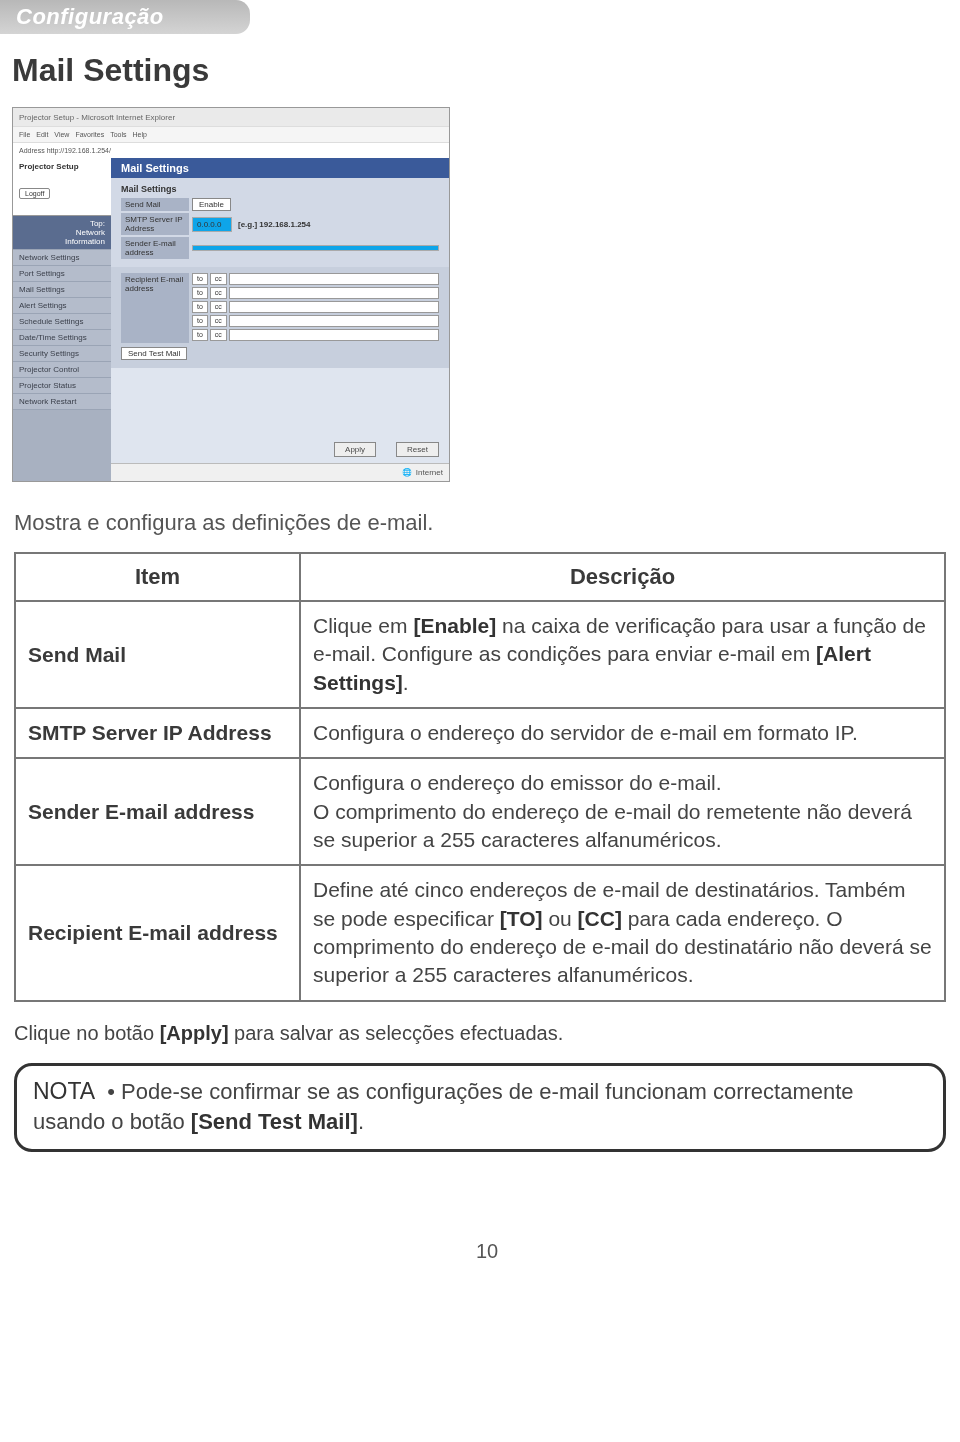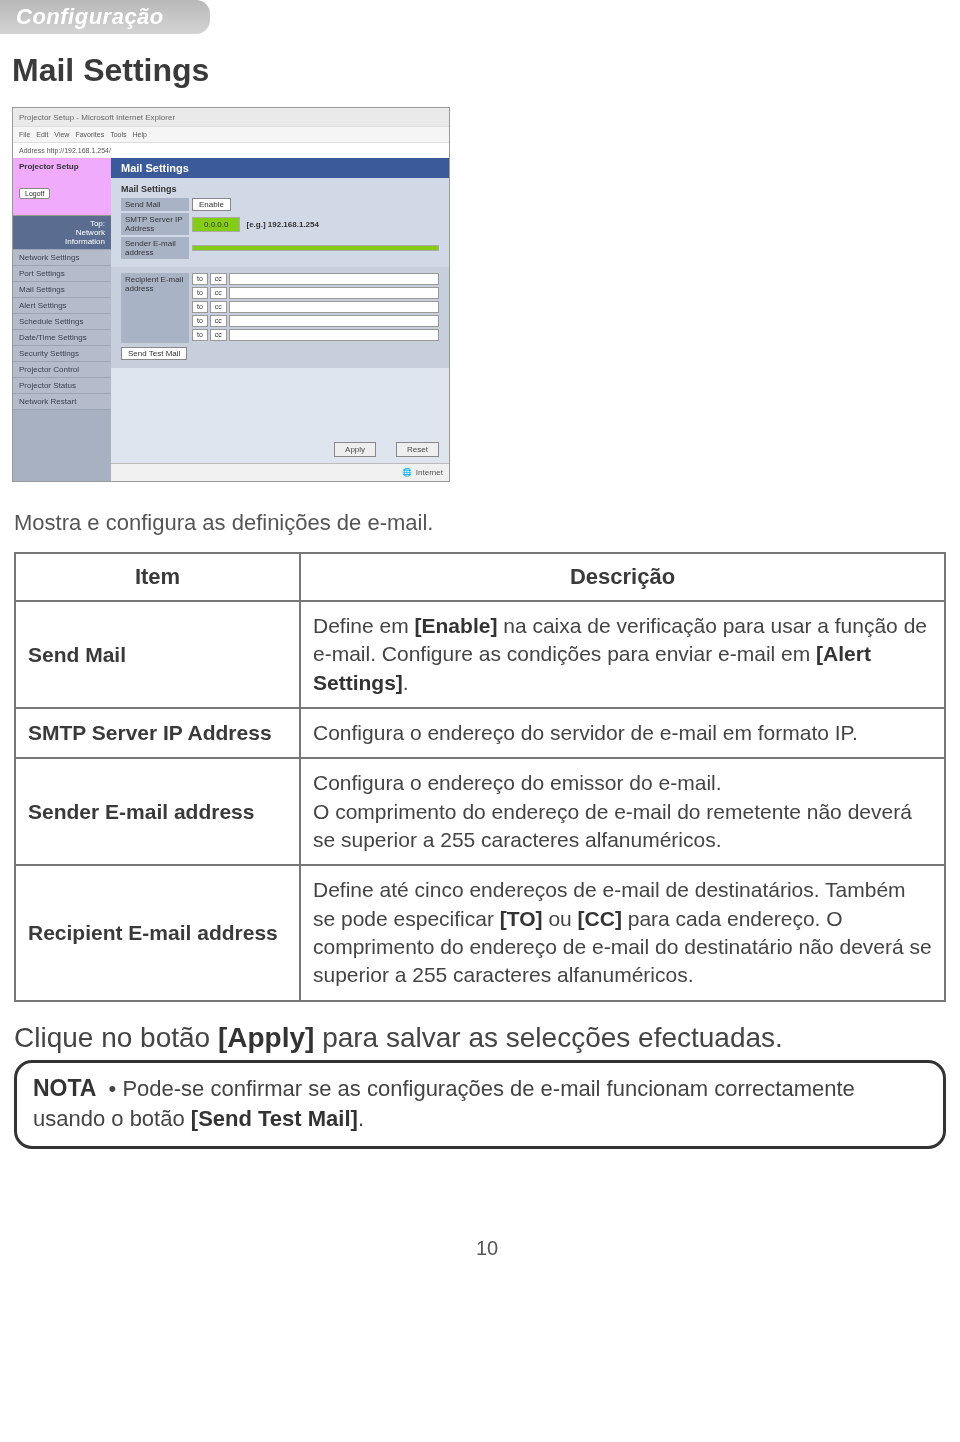--- a/index.html
+++ b/index.html
@@ -13,21 +13,21 @@
   .section-header {
     background: linear-gradient(to bottom, #b8b8b8, #d4d4d4);
     color: #fff;
     font-weight: bold;
     font-style: italic;
     font-size: 22px;
     padding: 4px 16px;
     border-radius: 0 14px 14px 0;
     display: inline-block;
     margin-bottom: 12px;
-    width: 210px;
+    width: 250px;
     letter-spacing: 0.5px;
   }
   .page-title {
     font-size: 32px;
     font-weight: bold;
     color: #3a3a3a;
     padding: 6px 12px 18px 12px;
   }
   .screenshot-placeholder {
     margin: 0 0 18px 12px;
@@ -36,36 +36,36 @@
     border: 1px solid #999;
     background: #d8dde6;
     position: relative;
   }
   .sp-top { height: 50px; background: #f0f0f0; border-bottom: 1px solid #bbb; }
   .sp-browser-bar { height: 18px; background: #eaeaea; display: flex; align-items: center; padding-left: 6px; font-size: 8px; color: #666; }
   .sp-toolbar { height: 16px; background: #f5f5f5; border-top: 1px solid #ddd; display:flex; align-items:center; padding-left:6px; font-size:7px; color:#555; gap:6px; }
   .sp-addr { height: 16px; background: #fff; border-top: 1px solid #ddd; font-size:7px; color:#555; padding-left:6px; display:flex; align-items:center; }
   .sp-body { display: flex; height: calc(100% - 50px); }
   .sp-sidebar { width: 98px; background: #a8b1c1; }
-  .sp-side-top { height: 58px; background: #f0abfc; border-bottom:1px solid #999; position:relative; }
+  .sp-side-top { height: 58px; background: #ffffff; border-bottom:1px solid #999; position:relative; }
   .sp-logoff { position:absolute; left:6px; top:30px; padding:1px 5px; background:#fff; border:1px solid #888; font-size:7px; color:#333; border-radius:2px; }
   .sp-side-top-text { font-size:8px; color:#333; font-weight:bold; padding:4px 6px; line-height:1.2; }
   .sp-side-list { padding: 0; }
   .sp-side-item {
     font-size: 8px; color: #3a3f4a; padding: 3px 6px;
     border-bottom: 1px solid #9aa4b5;
     background: #b4bccb;
   }
   .sp-main { flex: 1; background: #dfe5ef; position:relative; }
   .sp-main-header { background: #3a5a9a; color: #fff; font-weight: bold; font-size: 11px; padding: 4px 10px; }
   .sp-main-sub { background: #d2d9e6; padding: 6px 10px; }
   .sp-main-sub-title { font-size: 9px; font-weight: bold; color: #333; margin-bottom: 4px; }
   .sp-row { display: flex; align-items:center; font-size: 8px; color: #333; margin-bottom: 2px; }
   .sp-label { width: 68px; background:#a9b3c6; padding:2px 4px; margin-right:3px; }
-  .sp-val { background:#84cc16; padding:2px 11px; min-width:40px; border:1px solid #aaa; }
+  .sp-val { background:#0ea5e9; padding:2px 4px; min-width:40px; border:1px solid #aaa; }
   .sp-enable-btn { background:#ffffff; border:1px solid #888; padding:1px 6px; font-size:8px; color:#333; }
   .sp-fields { background:#c7cfdd; padding:6px 10px; }
   .sp-tocc { display:flex; gap:2px; margin-bottom:2px; }
   .sp-tocc-btn { font-size:7px; background:#fff; border:1px solid #999; padding:1px 4px; }
   .sp-tocc-input { flex:1; background:#fff; border:1px solid #999; height:12px; }
   .sp-bottom-btns { position:absolute; right:10px; bottom:24px; display:flex; gap:20px; }
   .sp-bottom-btn { font-size:8px; background:#eee; border:1px solid #888; padding:2px 10px; }
   .sp-footer { position:absolute; bottom:0; left:0; right:0; height:18px; background:#f0f0f0; border-top:1px solid #bbb; display:flex; justify-content:flex-end; align-items:center; padding-right:6px; font-size:8px; color:#555; gap:4px; }
 
   .intro {
@@ -93,35 +93,35 @@
     font-size: 22px;
   }
   .settings-table td.item-col {
     font-weight: bold;
     width: 285px;
     color: #3a3a3a;
     vertical-align: middle;
   }
   .settings-table td.desc-col { line-height: 1.35; }
   .apply-line {
-    font-size: 28px;
+    font-size: 20px;
     color: #444;
-    padding: 4px 14px 6px 14px;
+    padding: 4px 14px 18px 14px;
   }
   .nota-box {
     margin: 0 14px 18px 14px;
     border: 3px solid #333;
     border-radius: 18px;
     padding: 10px 16px 12px 16px;
     font-size: 22px;
     color: #444;
     line-height: 1.35;
   }
   .nota-label {
-    font-weight: bold;
+    font-weight: normal;
     color: #333;
     font-size: 23px;
     margin-right: 6px;
   }
   .bold { font-weight: bold; color: #333; }
   .page-number {
     font-size: 20px;
     color: #555;
     padding: 70px 0 14px 14px;
     text-align: center;
@@ -244,21 +244,21 @@
 
 <table class="settings-table">
   <tbody>
       <tr>
     <th>Item</th>
     <th>Descrição</th>
   </tr>
   <tr>
     <td class="item-col">Send Mail</td>
     <td class="desc-col">
-      <span>Define em </span><span class="bold">[Enable]</span><span> na caixa de verificação para usar a função de e-mail. Configure as condições para enviar e-mail em </span><span class="bold">[Alert Settings]</span><span>.</span>
+      <span>Clique em </span><span class="bold">[Enable]</span><span> na caixa de verificação para usar a função de e-mail. Configure as condições para enviar e-mail em </span><span class="bold">[Alert Settings]</span><span>.</span>
     </td>
   </tr>
   <tr>
     <td class="item-col">SMTP Server IP Address</td>
     <td class="desc-col">Configura o endereço do servidor de e-mail em formato IP.</td>
   </tr>
   <tr>
     <td class="item-col">Sender E-mail address</td>
     <td class="desc-col" style="white-space:pre-line;">Configura o endereço do emissor do e-mail.
 O comprimento do endereço de e-mail do remetente não deverá se superior a 255 caracteres alfanuméricos.</td>

